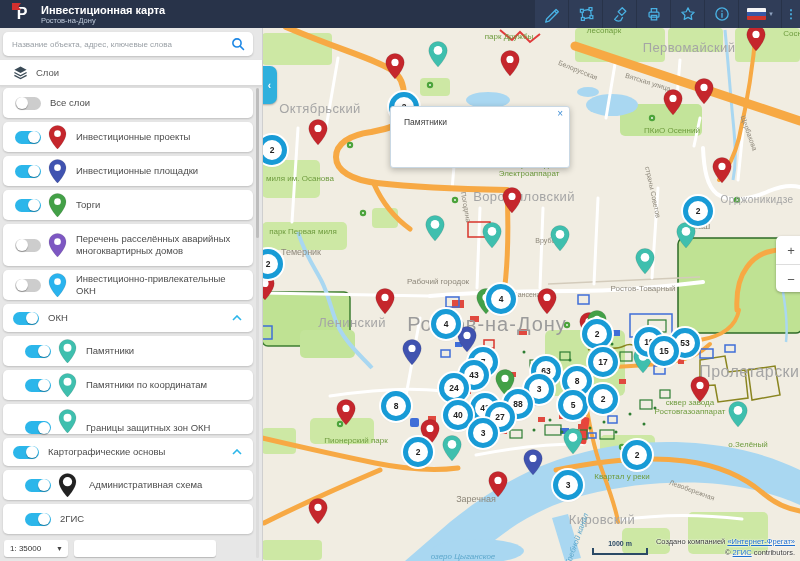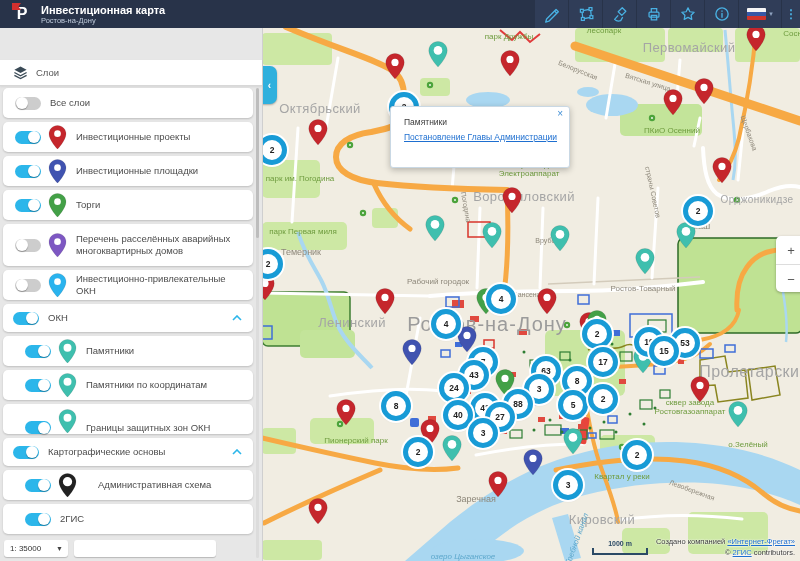--- a/index.html
+++ b/index.html
@@ -140,20 +140,29 @@
           </span>
           <span class="flag-caret">▾</span>
         </div>
         <div class="tool tool-menu">
           <span>⋮</span>
         </div>
       </div>
   </div>
 
   <div class="sidebar">
+    <div class="card search-card">
+      <input placeholder="Название объекта, адрес, ключевые слова" style="">
+      <span class="sicon">
+        <svg width="14" height="14" viewBox="0 0 15 15">
+            <circle cx="6.4" cy="6.4" r="4.4" fill="none" stroke="#1e88e5" stroke-width="1.7"></circle>
+            <line x1="9.8" y1="9.8" x2="13.4" y2="13.4" stroke="#1e88e5" stroke-width="1.7" stroke-linecap="round"></line>
+          </svg>
+      </span>
+    </div>
     <div class="panel-head">
       <span class="licon">
         <svg width="15" height="15" viewBox="0 0 16 16">
             <path d="M8 1.5 L14.5 5 8 8.5 1.5 5 Z" fill="#3a4a56"></path>
             <path d="M1.5 8 L8 11.5 14.5 8" fill="none" stroke="#3a4a56" stroke-width="1.4"></path>
             <path d="M1.5 11 L8 14.5 14.5 11" fill="none" stroke="#3a4a56" stroke-width="1.4"></path>
           </svg>
       </span>
       <span class="panel-title">Слои</span>
     </div>
@@ -285,21 +294,21 @@
         <div class="card" style="top: 442px; height: 30px;">
           <div class="tgl on" style="margin-left: 22px;">
             <i></i>
           </div>
           <span class="pin">
             <svg width="19" height="25" viewBox="0 0 20 27">
               <path d="M10 .5 C4.8 .5 .8 4.6 .8 9.6 C.8 16.4 10 26 10 26 C10 26 19.2 16.4 19.2 9.6 C19.2 4.6 15.2 .5 10 .5 Z" fill="#222222" stroke="rgba(0,0,0,.18)" stroke-width=".6"></path>
               <circle cx="10" cy="9.4" r="5" fill="#fff"></circle>
             </svg>
           </span>
-          <span class="lbl" style="margin-left: 21px; max-width: 168px;">Административная схема</span>
+          <span class="lbl" style="margin-left: 12px; max-width: 168px;">Административная схема</span>
         </div>
         <div class="card" style="top: 476px; height: 30px;">
           <div class="tgl on" style="margin-left: 22px;">
             <i></i>
           </div>
           <span class="lbl" style="margin-left: 9px; max-width: 168px;">2ГИС</span>
         </div>
       </div>
     <div class="scrolltrack"></div>
     <div class="scrollthumb"></div>
@@ -526,21 +535,21 @@
       <span class="mlabel district" style="left: 340px; top: 491px; transform: translate(-50%, -50%);">Кировский</span>
       <span class="mlabel district" style="left: 495px; top: 171px; font-size: 10px; transform: translate(-50%, -50%);">Орджоникидзе</span>
       <span class="mlabel district" style="left: 492px; top: 344px; font-size: 16px; transform: translate(-50%, -50%);">Пролетарский</span>
       <span class="mlabel city" style="left: 225px; top: 296px; transform: translate(-50%, -50%);">Ростов-на-Дону</span>
       <span class="mlabel park" style="left: 342px; top: 2px; transform: translate(-50%, -50%);">лесопарк</span>
       <span class="mlabel park" style="left: 247px; top: 8px; transform: translate(-50%, -50%);">парк Дружбы</span>
       <span class="mlabel park" style="left: 540px; top: 5px; transform: translate(-50%, -50%);">Сосновый</span>
       <span class="mlabel park" style="left: 410px; top: 102px; transform: translate(-50%, -50%);">ПКиО Осенний</span>
       <span class="mlabel park" style="left: 267px; top: 136px; transform: translate(-50%, -50%);">сквер завода</span>
       <span class="mlabel park" style="left: 267px; top: 145px; transform: translate(-50%, -50%);">Электроаппарат</span>
-      <span class="mlabel park" style="left: 38px; top: 150px; transform: translate(-50%, -50%);">парк им. Погодина</span>
+      <span class="mlabel park" style="left: 38px; top: 150px; transform: translate(-50%, -50%);">миля им. Осанова</span>
       <span class="mlabel park" style="left: 41px; top: 203px; transform: translate(-50%, -50%);">парк Первая миля</span>
       <span class="mlabel park" style="left: 94px; top: 412px; transform: translate(-50%, -50%);">Пионерский парк</span>
       <span class="mlabel park" style="left: 428px; top: 374px; transform: translate(-50%, -50%);">сквер завода</span>
       <span class="mlabel park" style="left: 428px; top: 383px; transform: translate(-50%, -50%);">Ростовгазоаппарат</span>
       <span class="mlabel park" style="left: 360px; top: 448px; transform: translate(-50%, -50%);">Квартал у реки</span>
       <span class="mlabel park" style="left: 486px; top: 416px; transform: translate(-50%, -50%);">о.Зелёный</span>
       <span class="mlabel park" style="left: 550px; top: 213px; transform: translate(-50%, -50%);">парк Авиаторов</span>
       <span class="mlabel water" style="left: 201px; top: 528px; transform: translate(-50%, -50%);">озеро Цыганское</span>
       <span class="mlabel water" style="left: 315px; top: 511px; transform: translate(-50%, -50%) rotate(-70deg);">Гребной канал</span>
       <span class="mlabel street" style="left: 386px; top: 54px; transform: translate(-50%, -50%) rotate(17deg);">Вятская улица</span>
@@ -717,21 +726,20 @@
       <div class="cluster" style="left: 181px; top: 372px;">40</div>
       <div class="cluster" style="left: 223px; top: 374px;">27</div>
       <div class="cluster" style="left: 206px; top: 390px;">3</div>
       <div class="cluster" style="left: 119px; top: 363px;">8</div>
       <div class="cluster" style="left: 141px; top: 409px;">2</div>
       <div class="cluster" style="left: 360px; top: 412px;">2</div>
       <div class="cluster" style="left: 291px; top: 442px;">3</div>
       <div class="popup">
       <span class="popup-close">×</span>
       <div class="popup-title">Памятники</div>
-      <a>Постановление Главы Администрации</a>
     </div>
       <div class="collapse-tab">‹</div>
       <div class="zoomctrl">
       <div class="zbtn">+</div>
       <div class="zbtn">−</div>
     </div>
       <div class="scalebar">
       <div class="scalebar-label">1000 m</div>
       <div class="scalebar-line"></div>
     </div>

